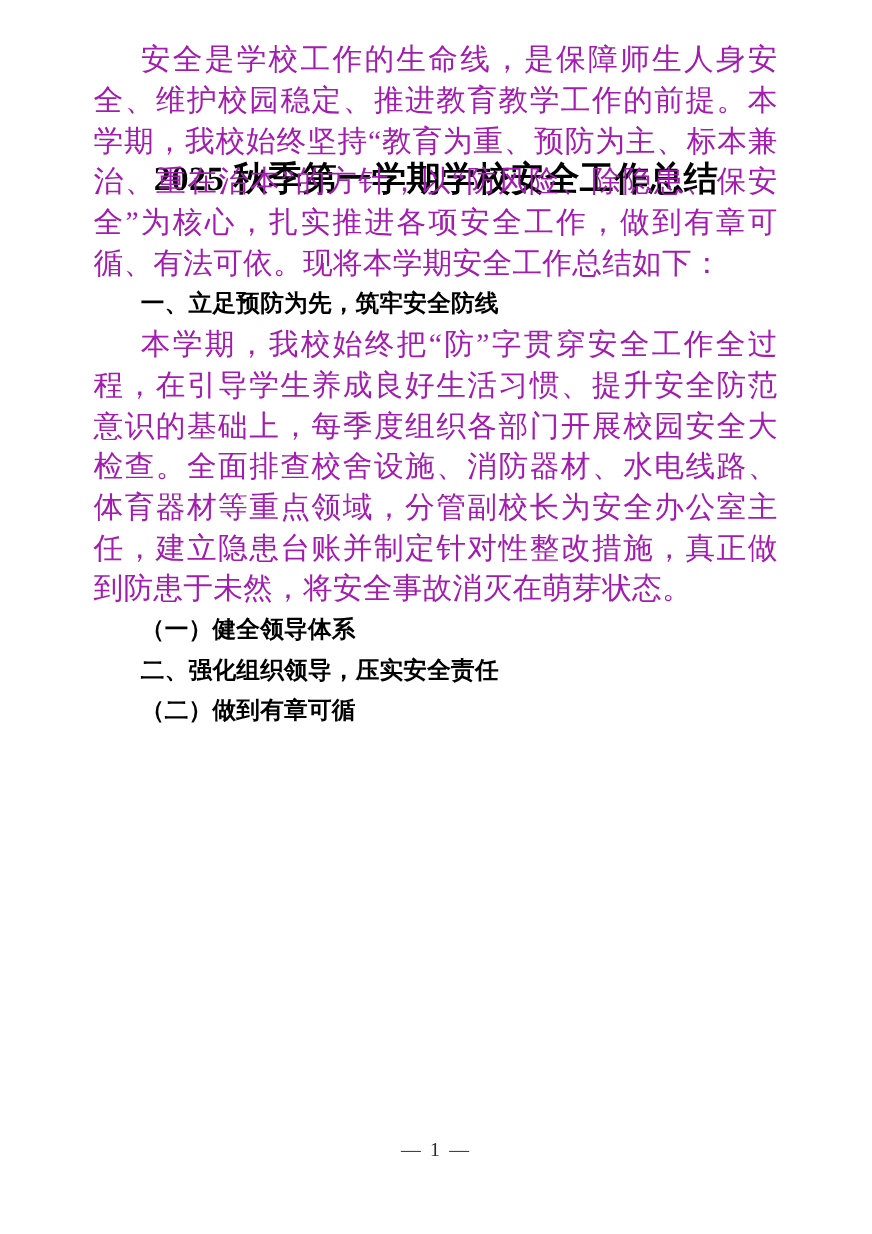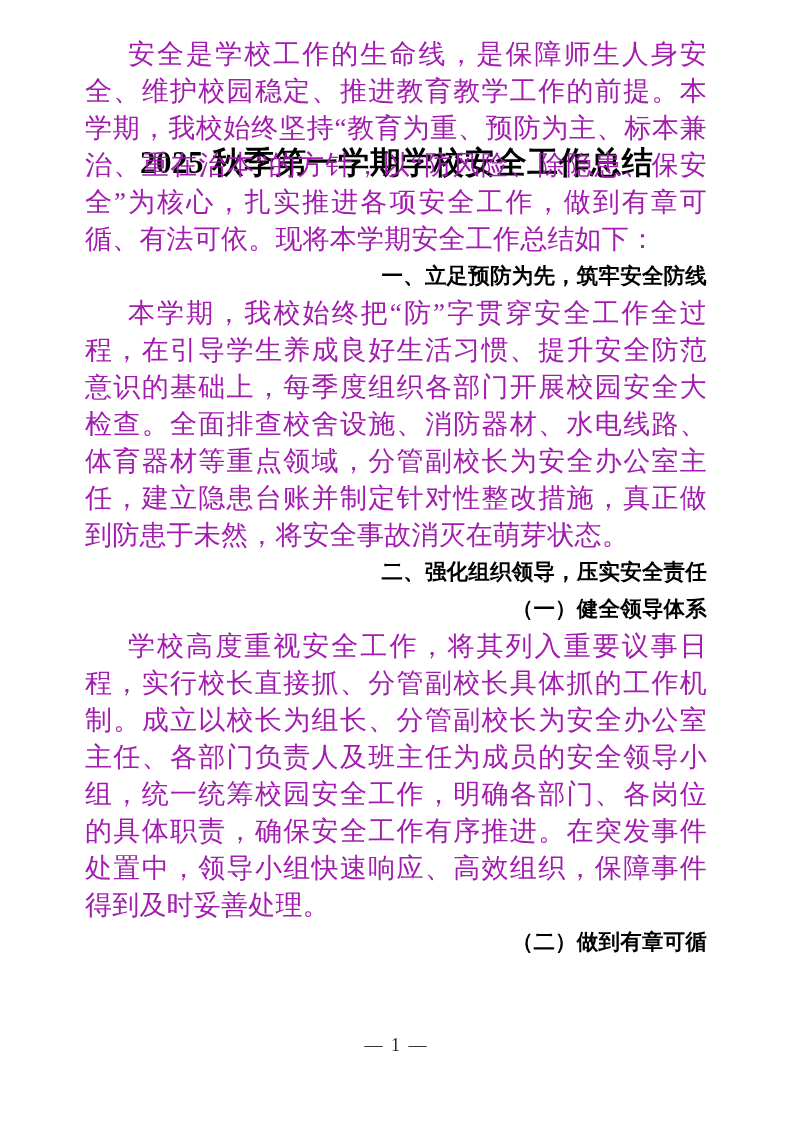--- a/index.html
+++ b/index.html
@@ -57,21 +57,21 @@
   .para.first-para {
     margin-top: 36px;
   }
 
   .heading {
     font-size: 21.5px;
     line-height: 37px;
     font-weight: bold;
     margin: 0;
     text-indent: 43px;
-    text-align: right;
+    text-align: left;
     color: #000000;
     letter-spacing: 0.2px;
   }
 
   .page-footer {
     position: absolute;
     left: 0;
     right: 0;
     top: 1034px;
     text-align: center;
@@ -86,21 +86,20 @@
 <body>
 
 <div class="page">
 
   <h1 class="doc-title">2025 秋季第一学期学校安全工作总结</h1>
 
   <div class="doc-body" id="doc-body">
       <p class="para first-para">安全是学校工作的生命线，是保障师生人身安全、维护校园稳定、推进教育教学工作的前提。本学期，我校始终坚持“教育为重、预防为主、标本兼治、重在治本”的方针，以“防风险、除隐患、保安全”为核心，扎实推进各项安全工作，做到有章可循、有法可依。现将本学期安全工作总结如下：</p>
       <p class="heading">一、立足预防为先，筑牢安全防线</p>
       <p class="para">本学期，我校始终把“防”字贯穿安全工作全过程，在引导学生养成良好生活习惯、提升安全防范意识的基础上，每季度组织各部门开展校园安全大检查。全面排查校舍设施、消防器材、水电线路、体育器材等重点领域，分管副校长为安全办公室主任，建立隐患台账并制定针对性整改措施，真正做到防患于未然，将安全事故消灭在萌芽状态。</p>
+      <p class="heading">（一）健全领导体系</p>
       <p class="heading">二、强化组织领导，压实安全责任</p>
-      <p class="heading">（一）健全领导体系</p>
-      <p class="para">学校高度重视安全工作，将其列入重要议事日程，实行校长直接抓、分管副校长具体抓的工作机制。成立以校长为组长、分管副校长为安全办公室主任、各部门负责人及班主任为成员的安全领导小组，统一统筹校园安全工作，明确各部门、各岗位的具体职责，确保安全工作有序推进。在突发事件处置中，领导小组快速响应、高效组织，保障事件得到及时妥善处理。</p>
       <p class="heading">（二）做到有章可循</p>
     </div>
 
   <div class="page-footer">— 1 —</div>
 
 </div>
 
 </body></html>

